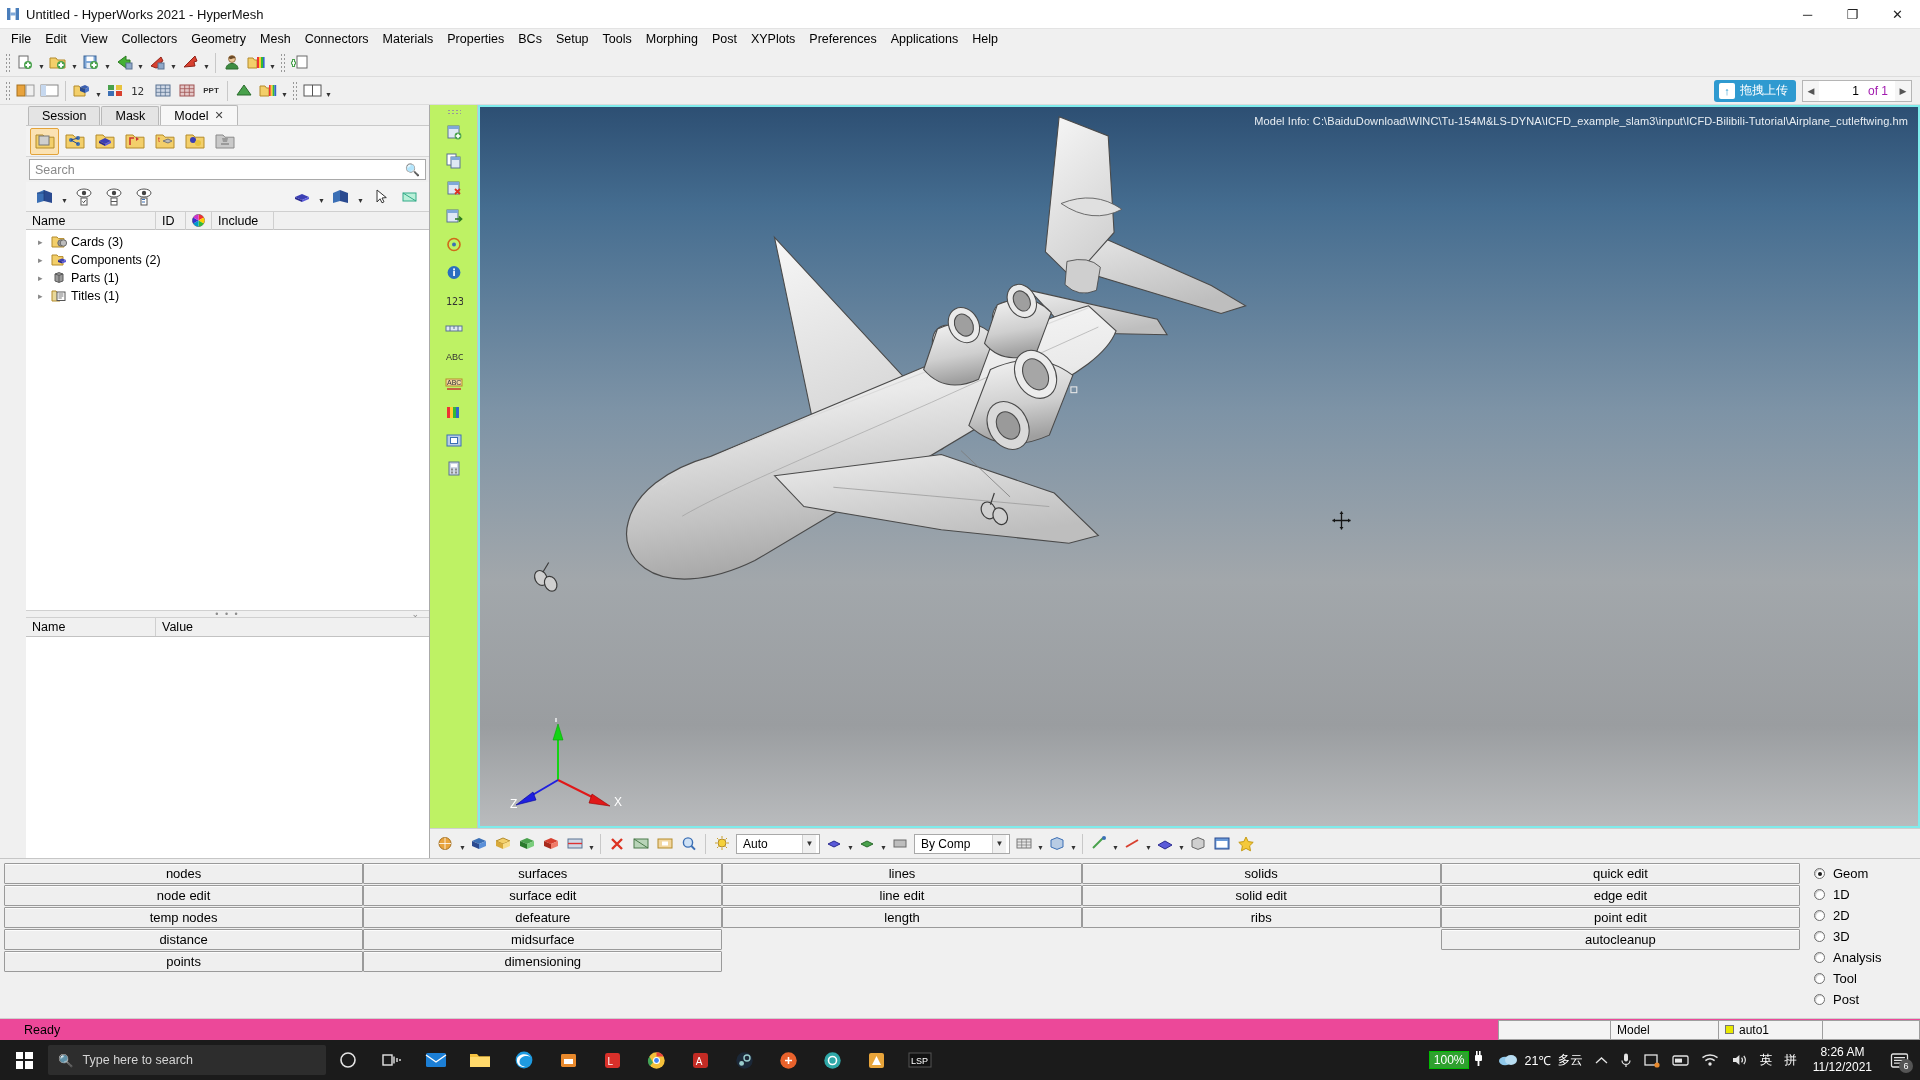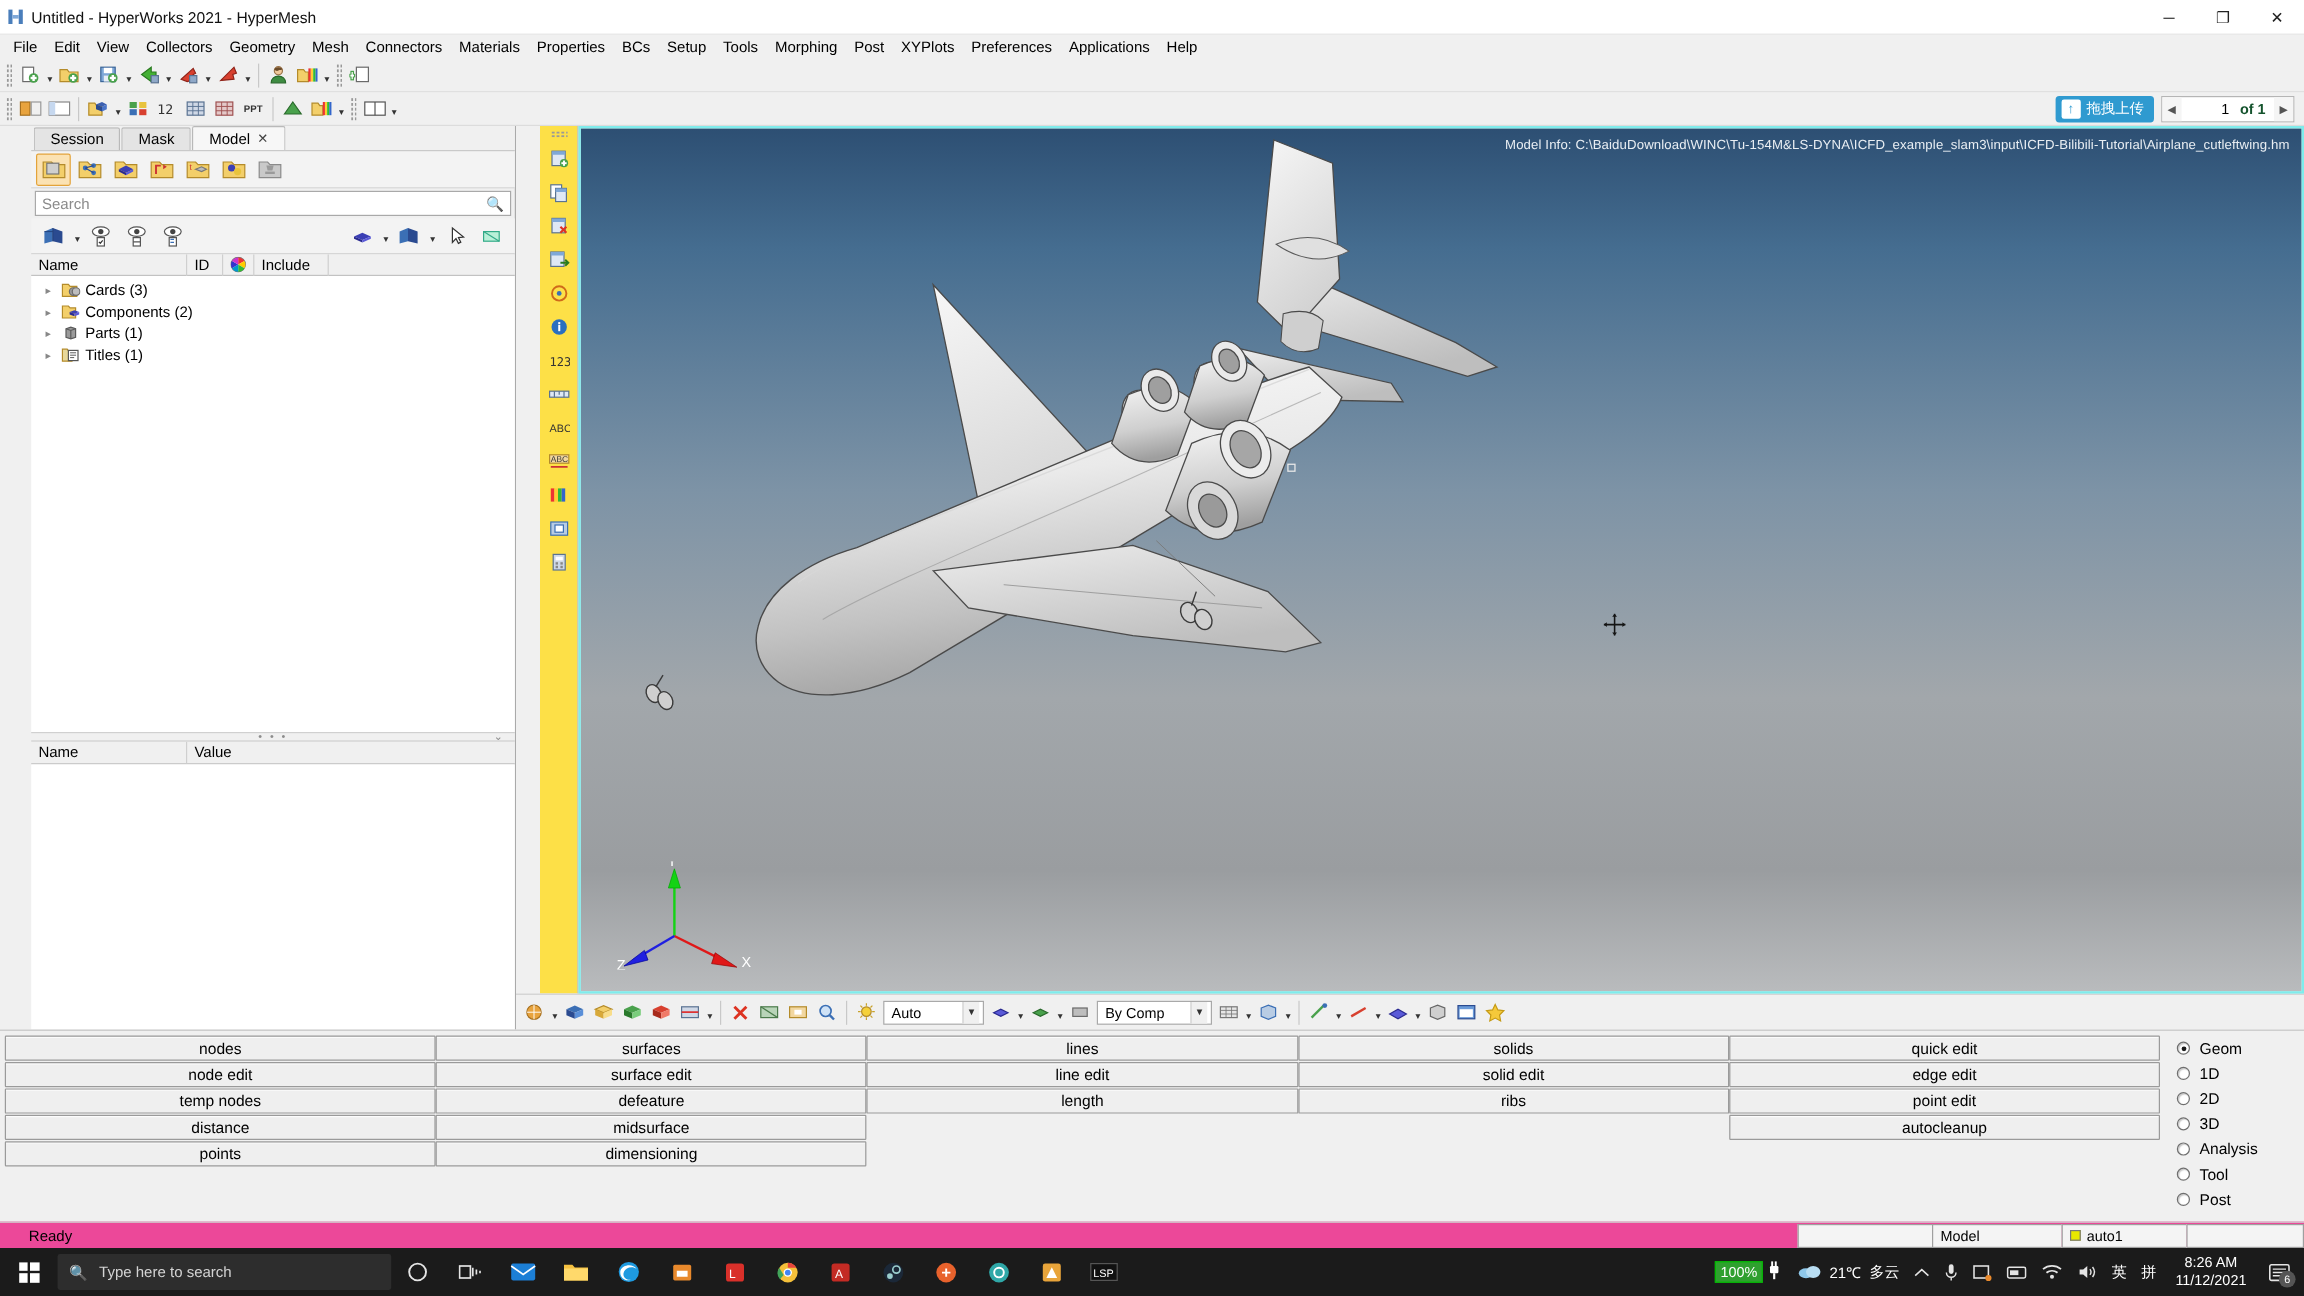--- a/index.html
+++ b/index.html
@@ -58,21 +58,21 @@
     color:#fff; font-size:12px; margin-right:6px;
   }
   .upload-pill .ic { width:16px; height:16px; background:#fff; border-radius:2px;
      color:#2f9ad0; font-size:11px; display:flex; align-items:center; justify-content:center; font-weight:bold;}
   .pagebox {
     display:flex; align-items:center; height:22px; border:1px solid #b5b5b5;
     background:#fff; font-size:12px; margin-right:8px;
   }
   .pagebox .nav { width:16px; text-align:center; color:#555; font-size:9px; background:#f5f5f5; height:20px; line-height:20px;}
   .pagebox .num { width:46px; text-align:right; padding-right:6px; }
-  .pagebox .of { padding:0 7px 0 3px; color:#14532d;font-weight:bold; }
+  .pagebox .of { padding:0 7px 0 3px; color:#a21caf; }
 
   
   .main { flex:1; display:flex; min-height:0; }
 
   
   .leftpanel {
     width:430px; display:flex; flex-direction:column; background:#f0f0f0;
     border-right:1px solid #aaa; flex:0 0 430px;padding-left:26px;
   }
   .tabstrip { display:flex; height:20px; align-items:flex-end; padding-left:2px; background:#f0f0f0; }
@@ -123,22 +123,22 @@
   .splitter .chev { position:absolute; right:8px; font-size:9px; }
 
   .proptable { height:240px; display:flex; flex-direction:column; }
   .prophead { height:19px; display:flex; border-bottom:1px solid #c2c2c2; background:#f0f0f0; font-size:12.5px; }
   .propbody { flex:1; background:#fff; }
 
   
   .viewwrap { flex:1; display:flex; flex-direction:column; min-width:0; }
   .vptop { flex:1; display:flex; min-height:0; }
   .vtoolbar {
-    width:32px; background:#fde047; border-right:1px solid #c4c4c4;
-    display:flex; flex-direction:column; align-items:center; padding-top:4px;margin-left:20px;
+    width:48px; background:#bef264; border-right:1px solid #c4c4c4;
+    display:flex; flex-direction:column; align-items:center; padding-top:4px;
   }
   .vtgrip { width:14px; height:6px; margin-bottom:4px;
     background-image:radial-gradient(circle,#999 1px,transparent 1px); background-size:4px 3px; }
   .vbtn { width:26px; height:26px; display:flex; align-items:center; justify-content:center;
     margin-bottom:2px; border:1px solid transparent; border-radius:2px; }
 
   .canvas {
     flex:1; position:relative; overflow:hidden;
     border:2px solid #7fecec;
     background:linear-gradient(180deg,#2d4f73 0%,#456d90 14%,#7d93a6 42%,#a2a7ab 66%,#9a9da0 86%,#b9bbbd 100%);

